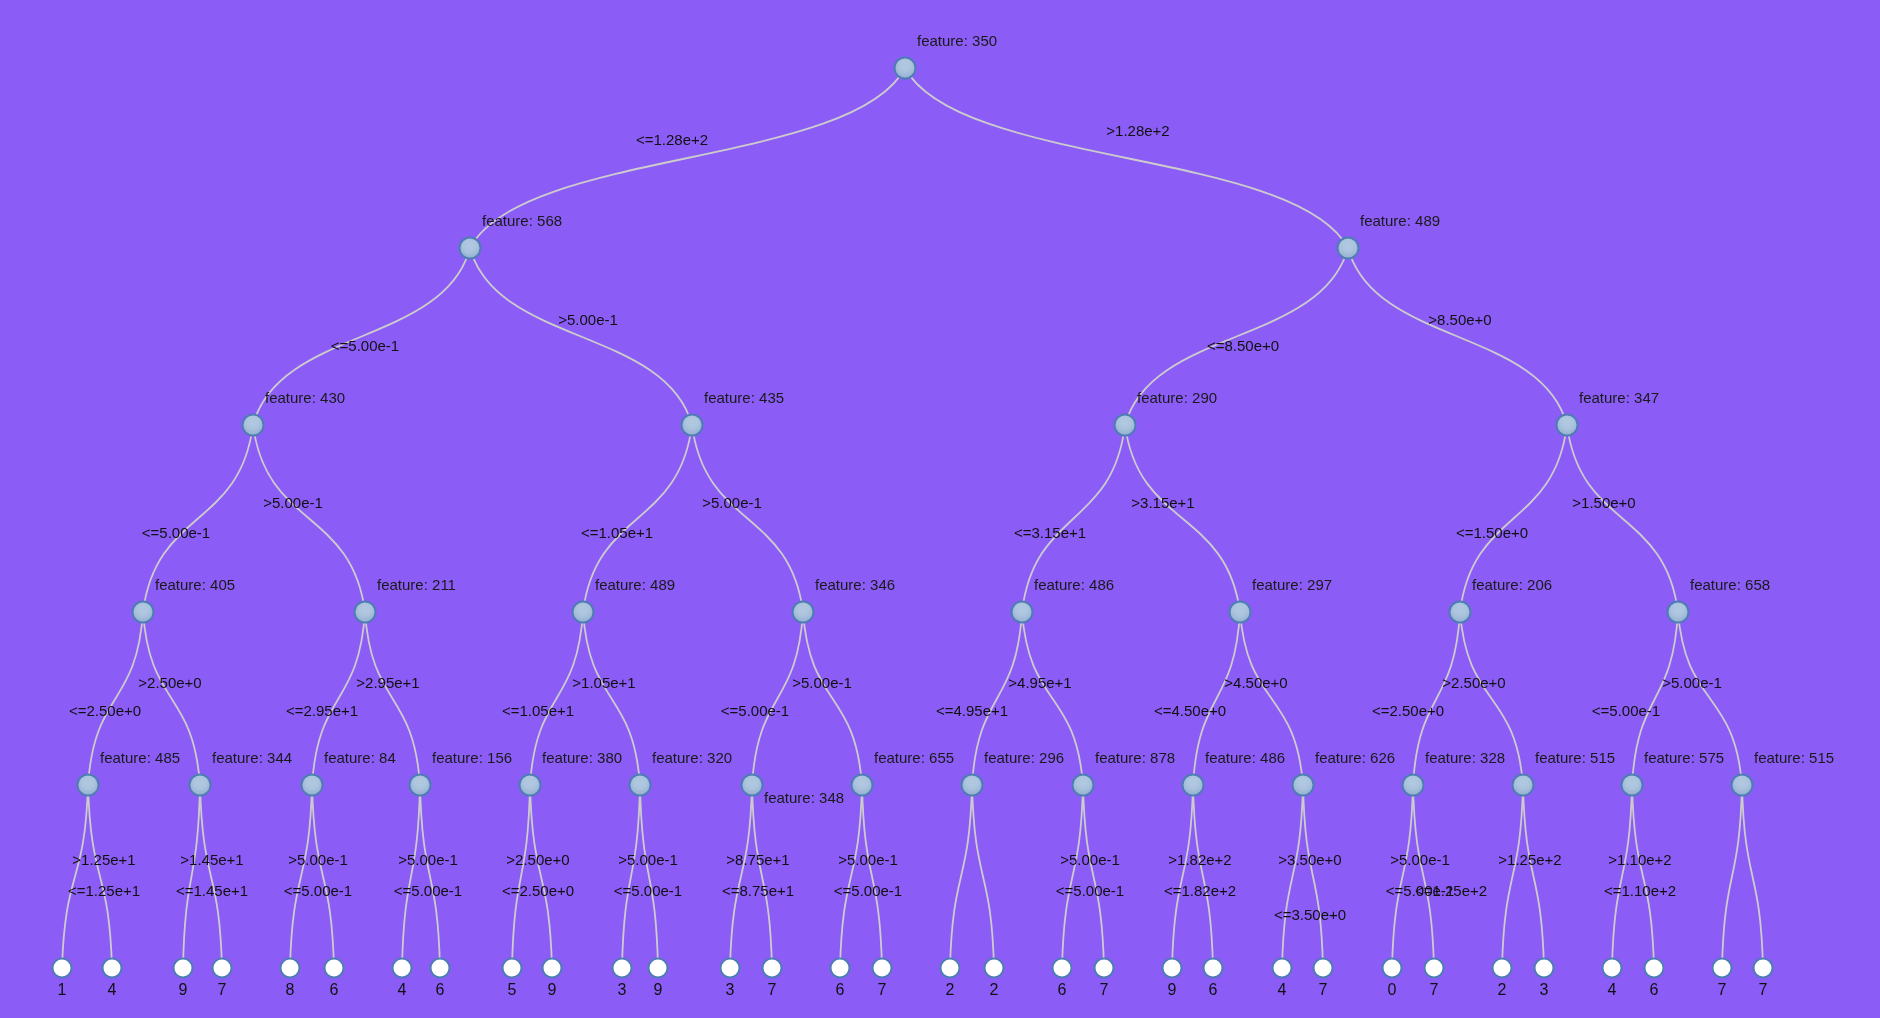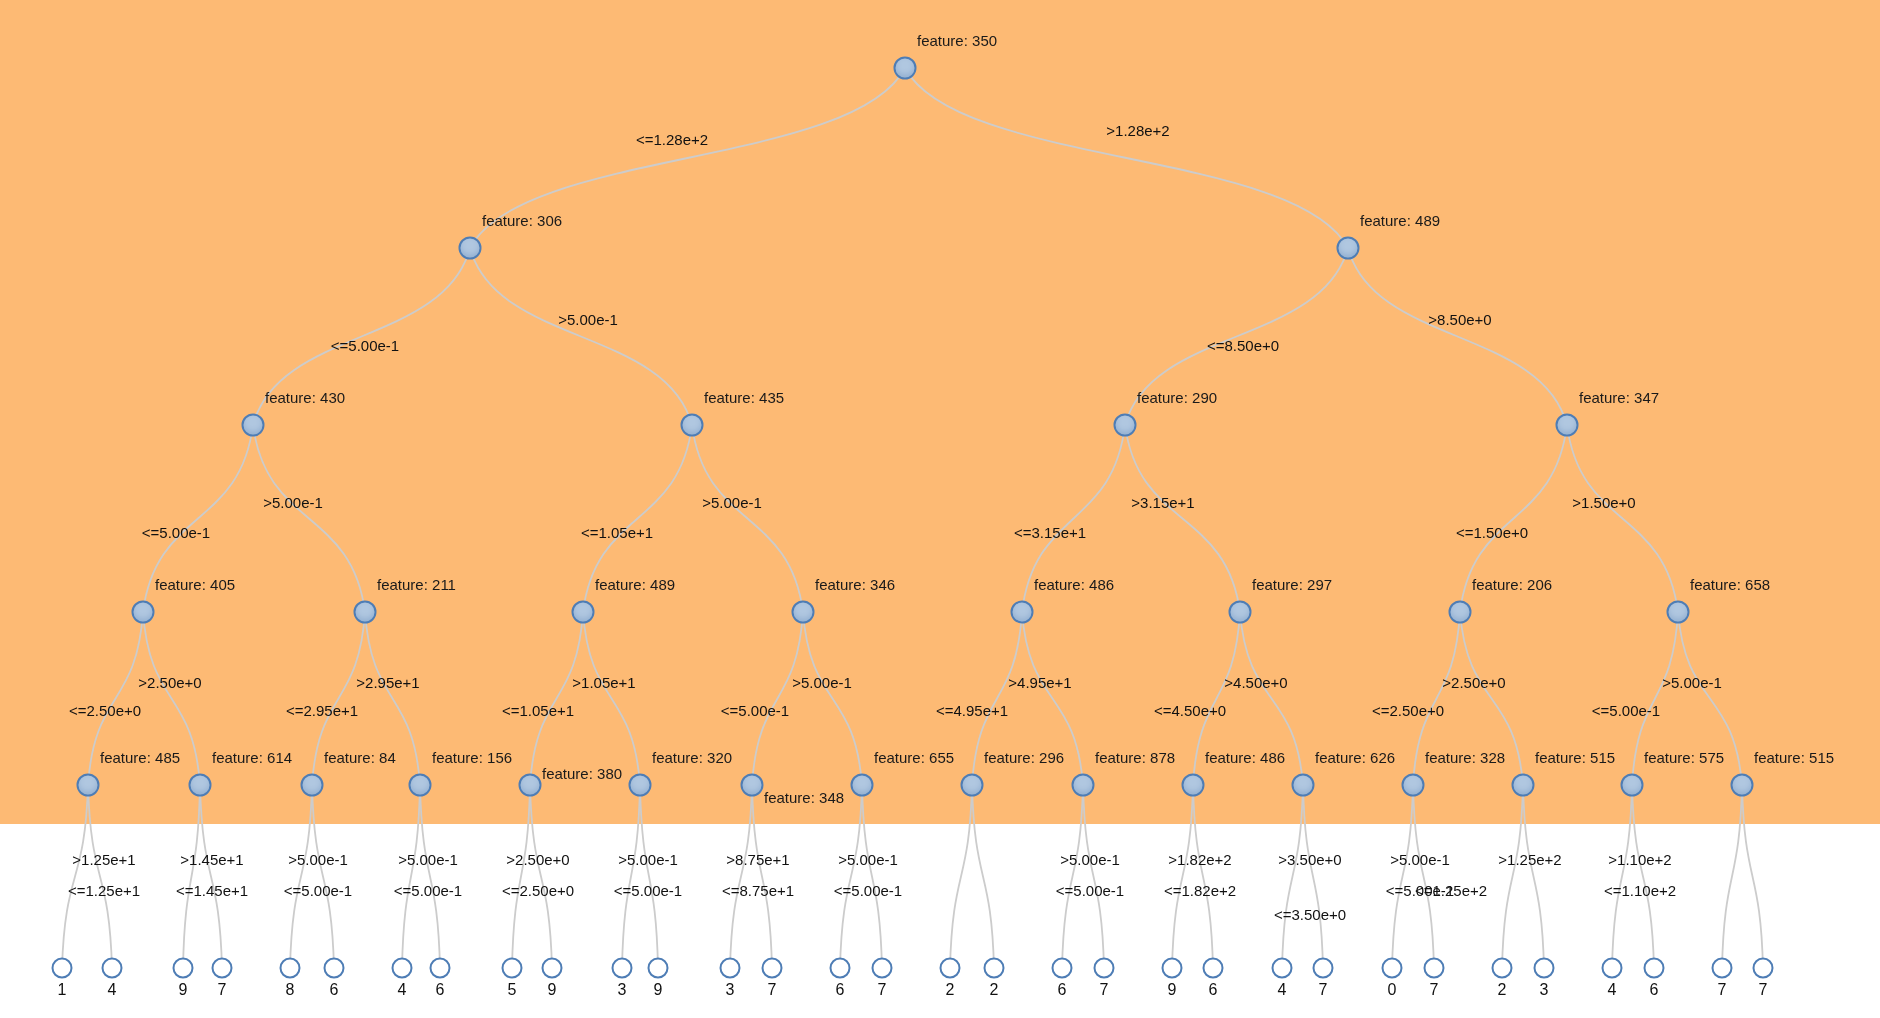--- a/index.html
+++ b/index.html
@@ -9,22 +9,22 @@
   }
   body {
     font-family: "Liberation Sans", sans-serif;
     width: 1880px;
     height: 1018px;
     overflow: hidden;
   }
   #tree-canvas {
     position: relative;
     width: 1880px;
-    height: 824px;
-    background: #fdba74;
+    height: 1018px;
+    background: #8b5cf6;
   }
   #edge-layer {
     position: absolute;
     left: 0;
     top: 0;
     width: 1880px;
     height: 1018px;
   }
   .node {
     position: absolute;
@@ -198,39 +198,39 @@
       <div class="node leaf" style="left: 1434px; top: 968px;"></div>
       <div class="node leaf" style="left: 1502px; top: 968px;"></div>
       <div class="node leaf" style="left: 1544px; top: 968px;"></div>
       <div class="node leaf" style="left: 1612px; top: 968px;"></div>
       <div class="node leaf" style="left: 1654px; top: 968px;"></div>
       <div class="node leaf" style="left: 1722px; top: 968px;"></div>
       <div class="node leaf" style="left: 1763px; top: 968px;"></div>
     </div>
   <div id="label-layer">
       <div class="node-label" style="left: 917px; top: 40px;">feature: 350</div>
-      <div class="node-label" style="left: 482px; top: 220px;">feature: 306</div>
+      <div class="node-label" style="left: 482px; top: 220px;">feature: 568</div>
       <div class="node-label" style="left: 1360px; top: 220px;">feature: 489</div>
       <div class="node-label" style="left: 265px; top: 397px;">feature: 430</div>
       <div class="node-label" style="left: 704px; top: 397px;">feature: 435</div>
       <div class="node-label" style="left: 1137px; top: 397px;">feature: 290</div>
       <div class="node-label" style="left: 1579px; top: 397px;">feature: 347</div>
       <div class="node-label" style="left: 155px; top: 584px;">feature: 405</div>
       <div class="node-label" style="left: 377px; top: 584px;">feature: 211</div>
       <div class="node-label" style="left: 595px; top: 584px;">feature: 489</div>
       <div class="node-label" style="left: 815px; top: 584px;">feature: 346</div>
       <div class="node-label" style="left: 1034px; top: 584px;">feature: 486</div>
       <div class="node-label" style="left: 1252px; top: 584px;">feature: 297</div>
       <div class="node-label" style="left: 1472px; top: 584px;">feature: 206</div>
       <div class="node-label" style="left: 1690px; top: 584px;">feature: 658</div>
       <div class="node-label" style="left: 100px; top: 757px;">feature: 485</div>
-      <div class="node-label" style="left: 212px; top: 757px;">feature: 614</div>
+      <div class="node-label" style="left: 212px; top: 757px;">feature: 344</div>
       <div class="node-label" style="left: 324px; top: 757px;">feature: 84</div>
       <div class="node-label" style="left: 432px; top: 757px;">feature: 156</div>
-      <div class="node-label" style="left: 542px; top: 773px; text-align: right;">feature: 380</div>
+      <div class="node-label" style="left: 542px; top: 757px; text-align: right;">feature: 380</div>
       <div class="node-label" style="left: 652px; top: 757px;">feature: 320</div>
       <div class="node-label" style="left: 764px; top: 757px; margin-top: 40px;">feature: 348</div>
       <div class="node-label" style="left: 874px; top: 757px;">feature: 655</div>
       <div class="node-label" style="left: 984px; top: 757px;">feature: 296</div>
       <div class="node-label" style="left: 1095px; top: 757px;">feature: 878</div>
       <div class="node-label" style="left: 1205px; top: 757px;">feature: 486</div>
       <div class="node-label" style="left: 1315px; top: 757px;">feature: 626</div>
       <div class="node-label" style="left: 1425px; top: 757px;">feature: 328</div>
       <div class="node-label" style="left: 1535px; top: 757px;">feature: 515</div>
       <div class="node-label" style="left: 1644px; top: 757px;">feature: 575</div>

